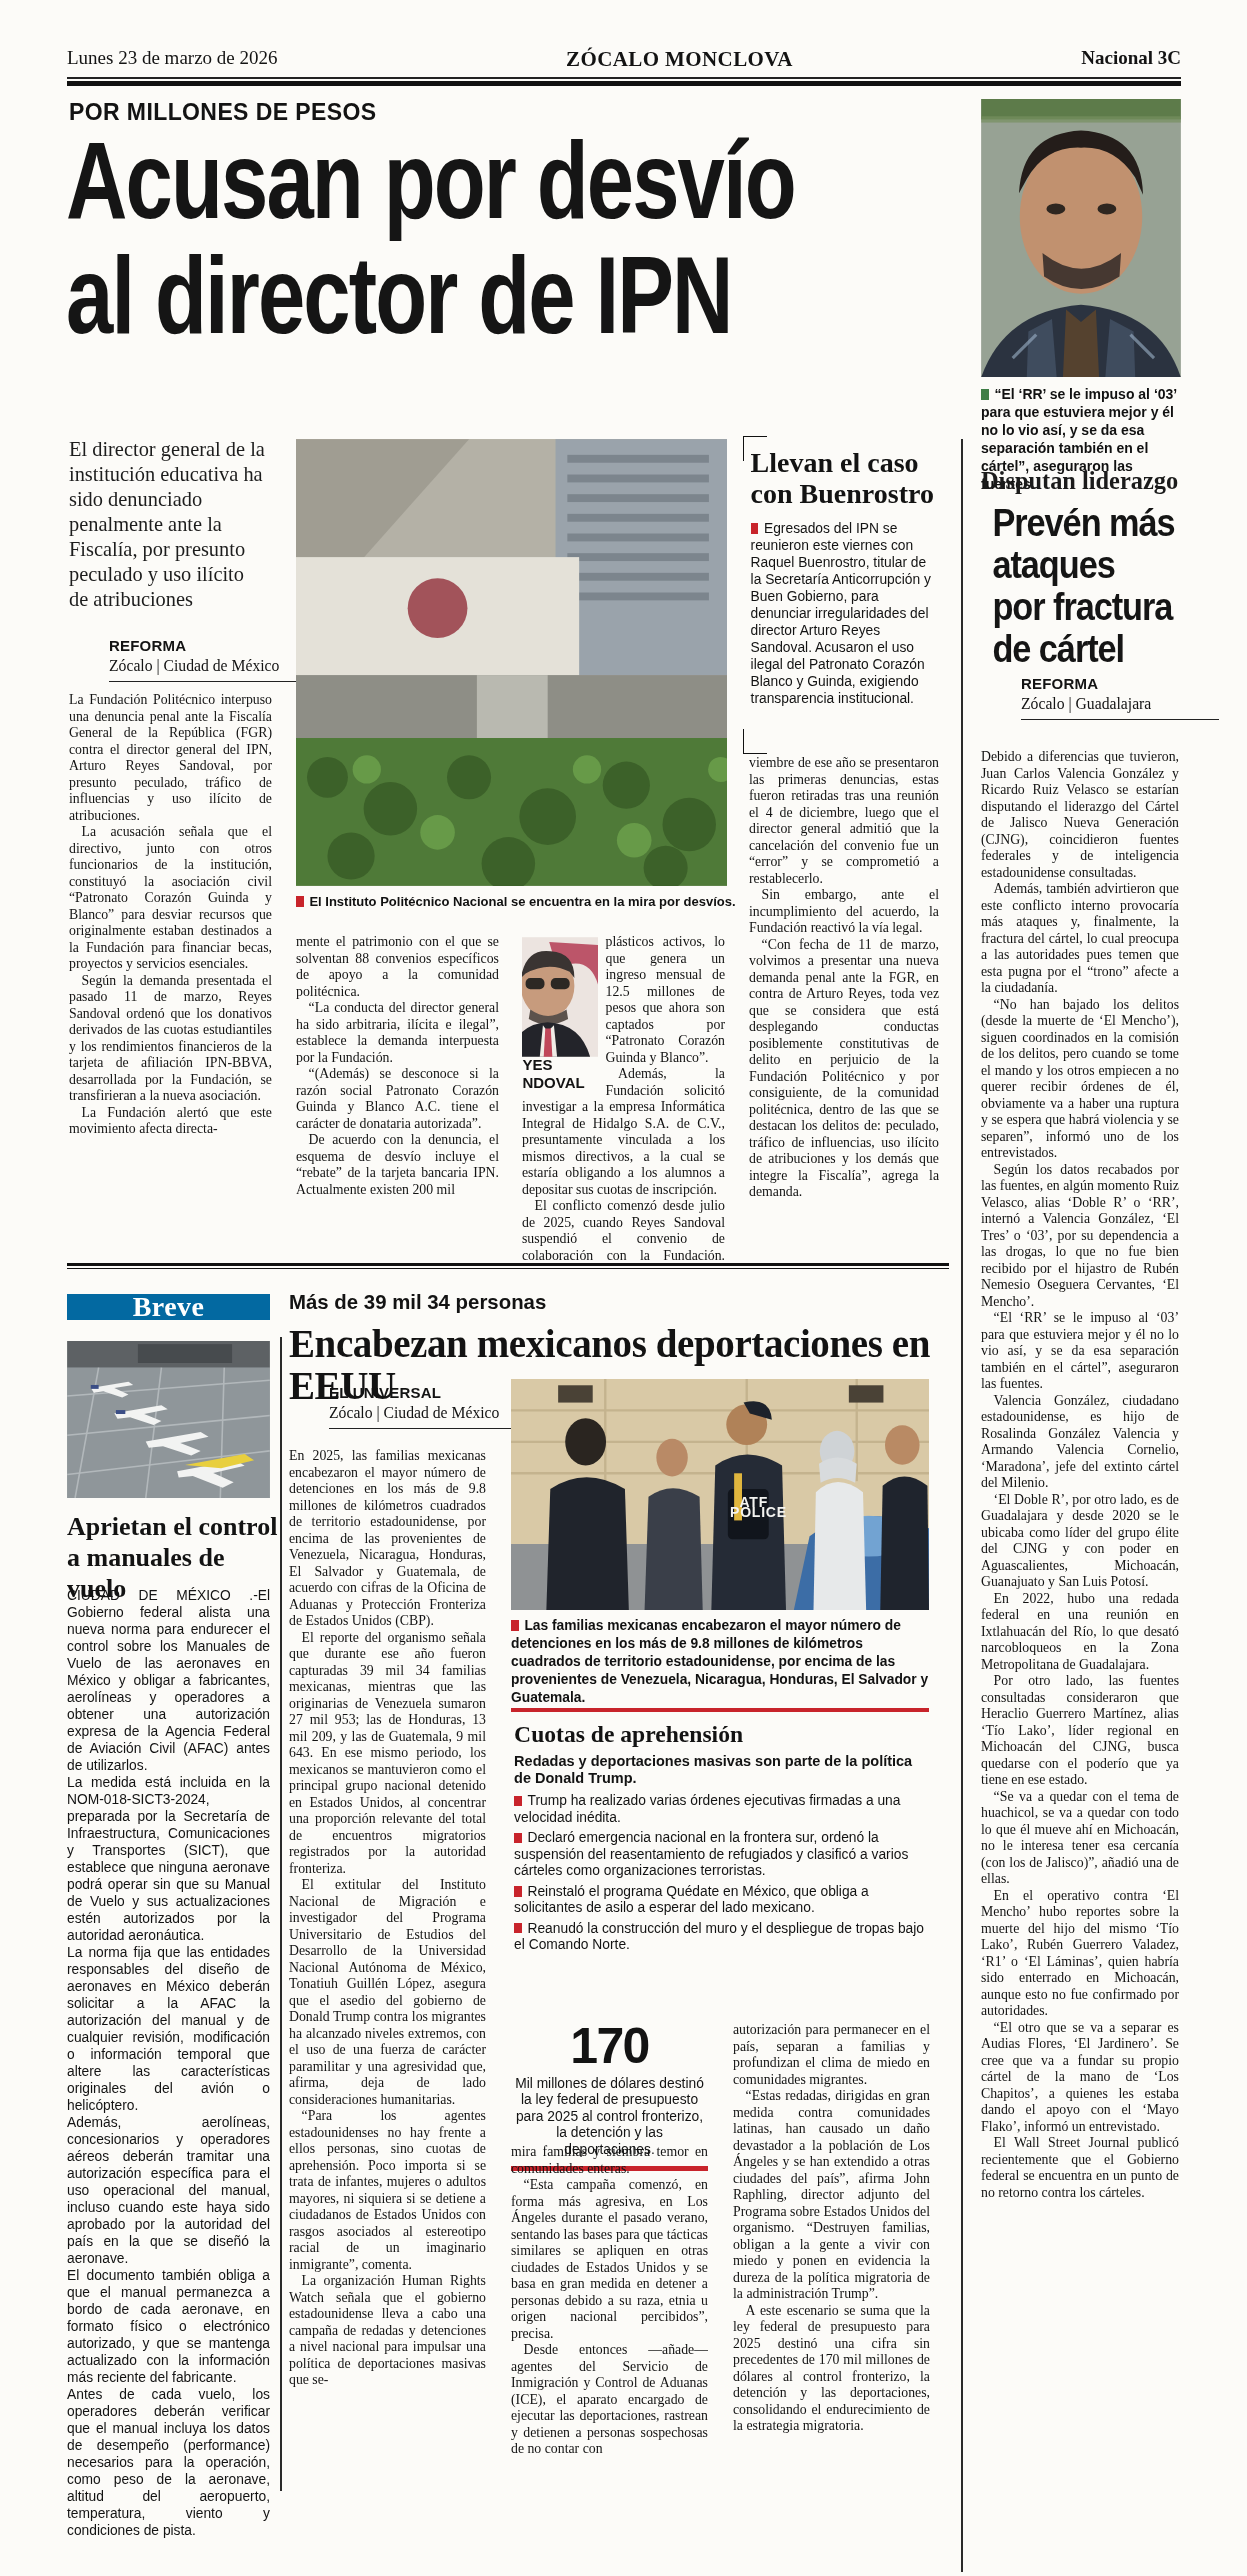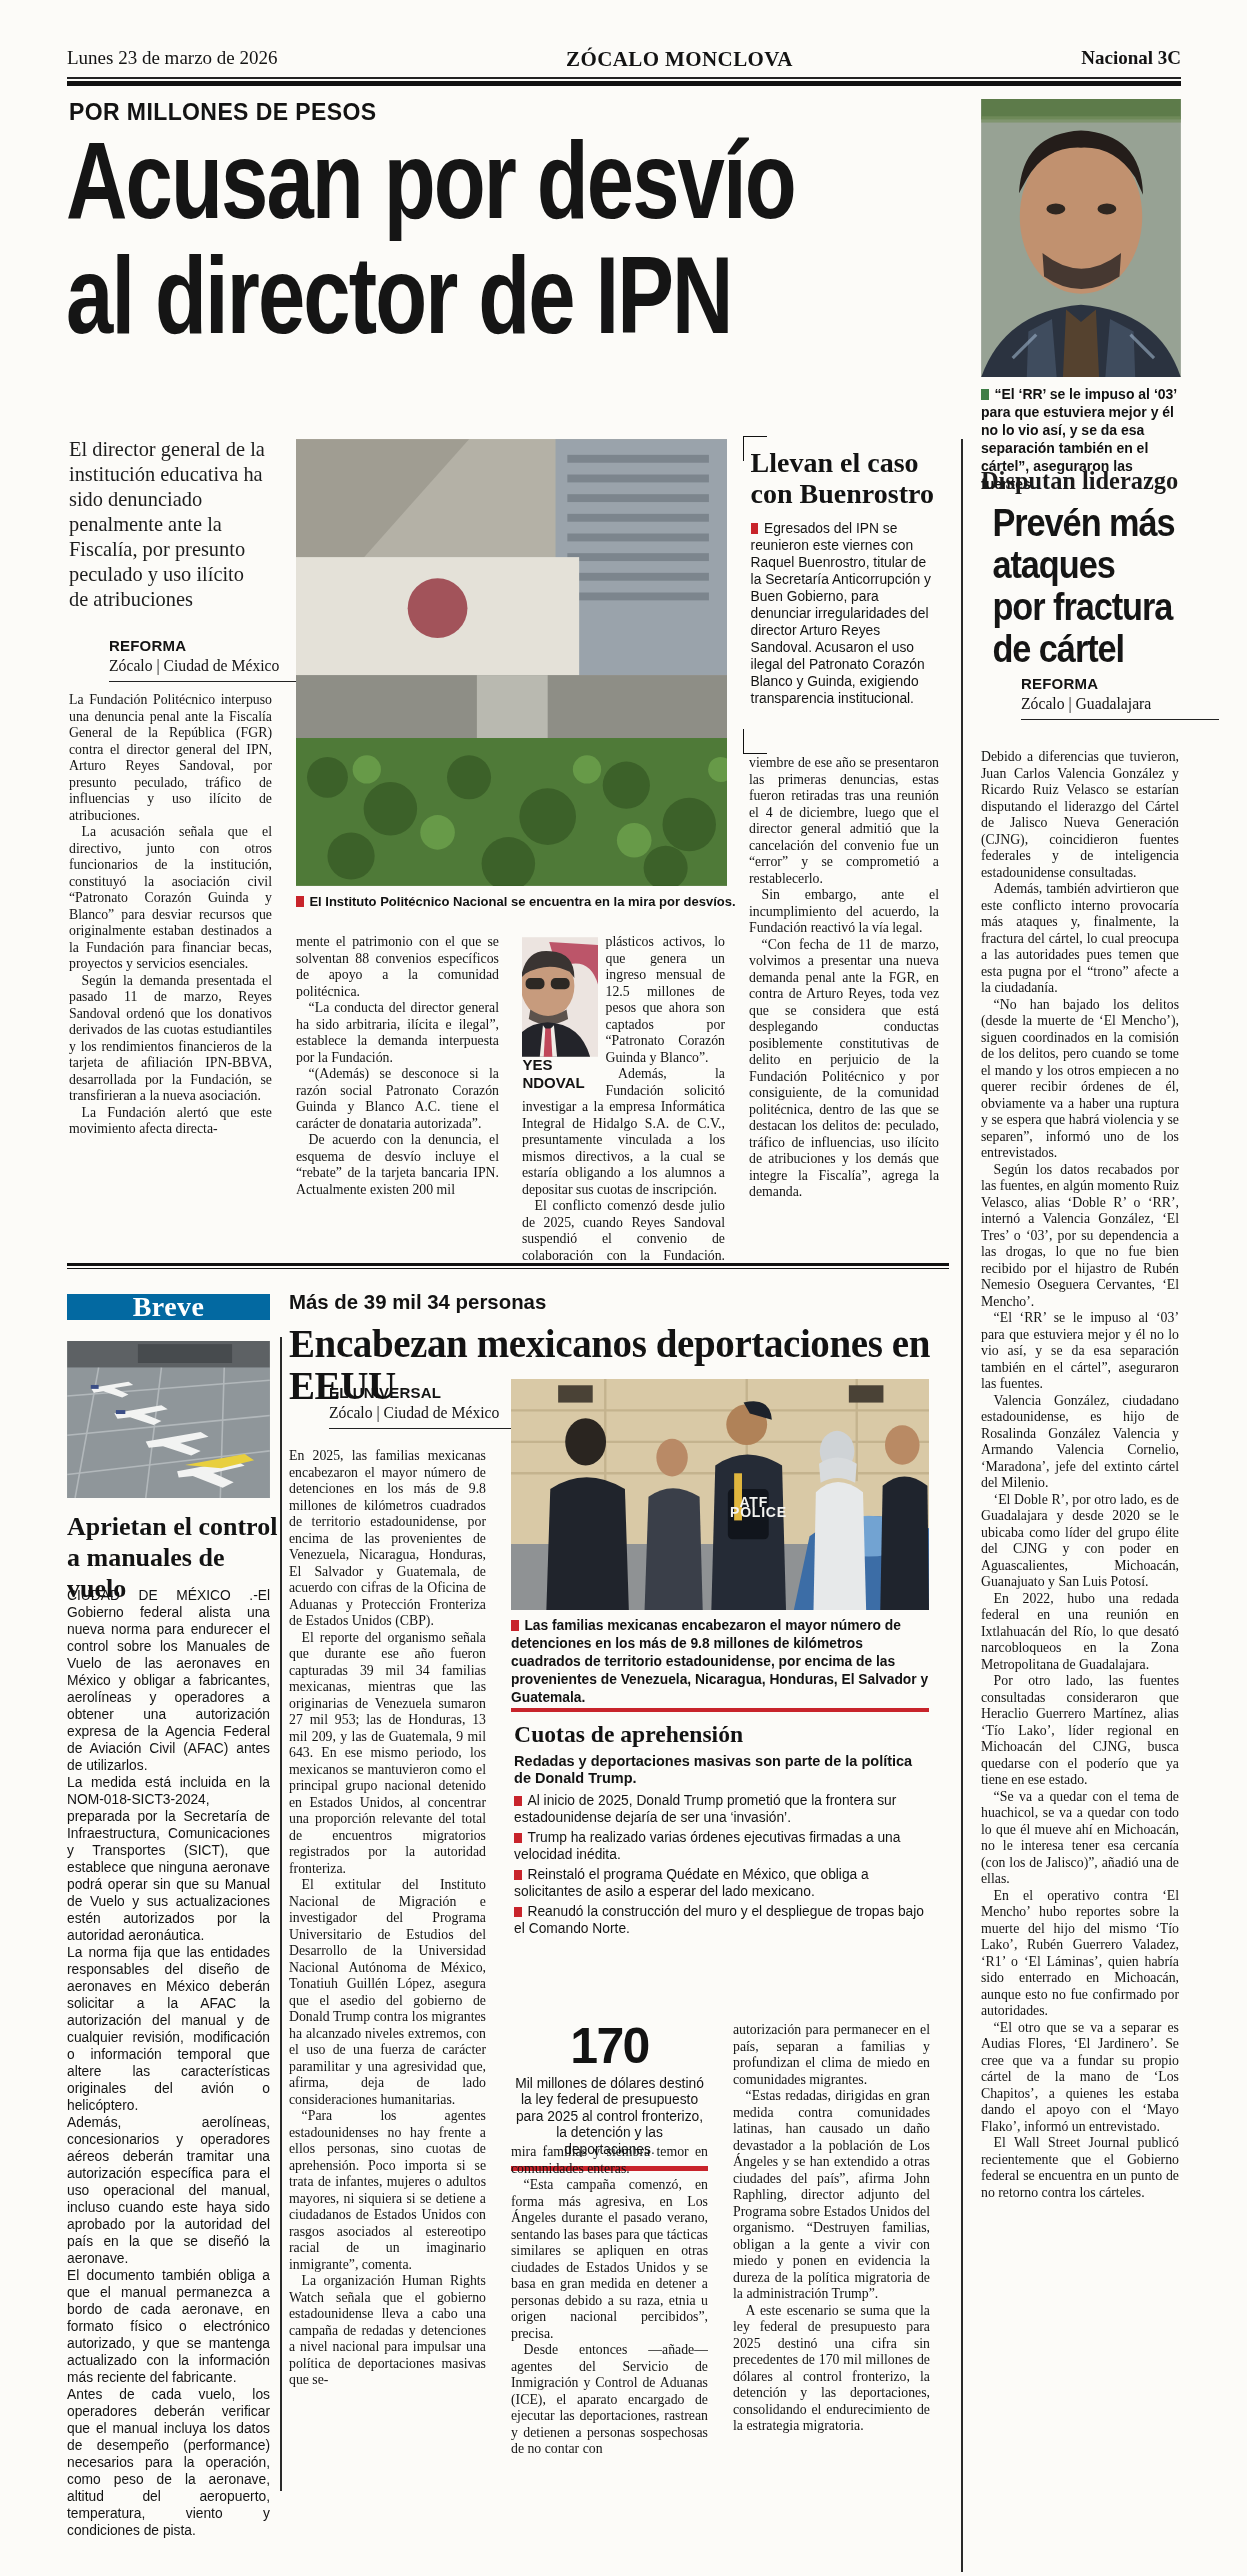--- a/index.html
+++ b/index.html
@@ -360,22 +360,22 @@
     </span>
   </div>
   <div id="atf-caption" class="caption abs">
     <span class="bullet"></span><span>Las familias mexicanas encabezaron el mayor número de detenciones en los más de 9.8 millones de kilómetros cuadrados de territorio estadounidense, por encima de las provenientes de Venezuela, Nicaragua, Honduras, El Salvador y Guatemala.</span>
   </div>
 
   <div id="cuotas-box" class="abs">
     <div id="cuotas-title" class="serif">Cuotas de aprehensión</div>
     <div id="cuotas-sub">Redadas y deportaciones masivas son parte de la política de Donald Trump.</div>
     <div id="cuotas-list">
-        <p>Al inicio de 2025, Donald Trump prometió que la frontera sur estadounidense dejaría de ser una ‘invasión’.</p>
         <p>Trump ha realizado varias órdenes ejecutivas firmadas a una velocidad inédita.</p>
+        <p>Declaró emergencia nacional en la frontera sur, ordenó la suspensión del reasentamiento de refugiados y clasificó a varios cárteles como organizaciones terroristas.</p>
         <p>Reinstaló el programa Quédate en México, que obliga a solicitantes de asilo a esperar del lado mexicano.</p>
         <p>Reanudó la construcción del muro y el despliegue de tropas bajo el Comando Norte.</p>
       </div>
   </div>
 
   <div id="stat-block" class="abs">
     <div id="stat-number">170</div>
     <div id="stat-text">Mil millones de dólares destinó la ley federal de presupuesto para 2025 al control fronterizo, la detención y las deportaciones.</div>
     <div id="stat-rule"></div>
   </div>

